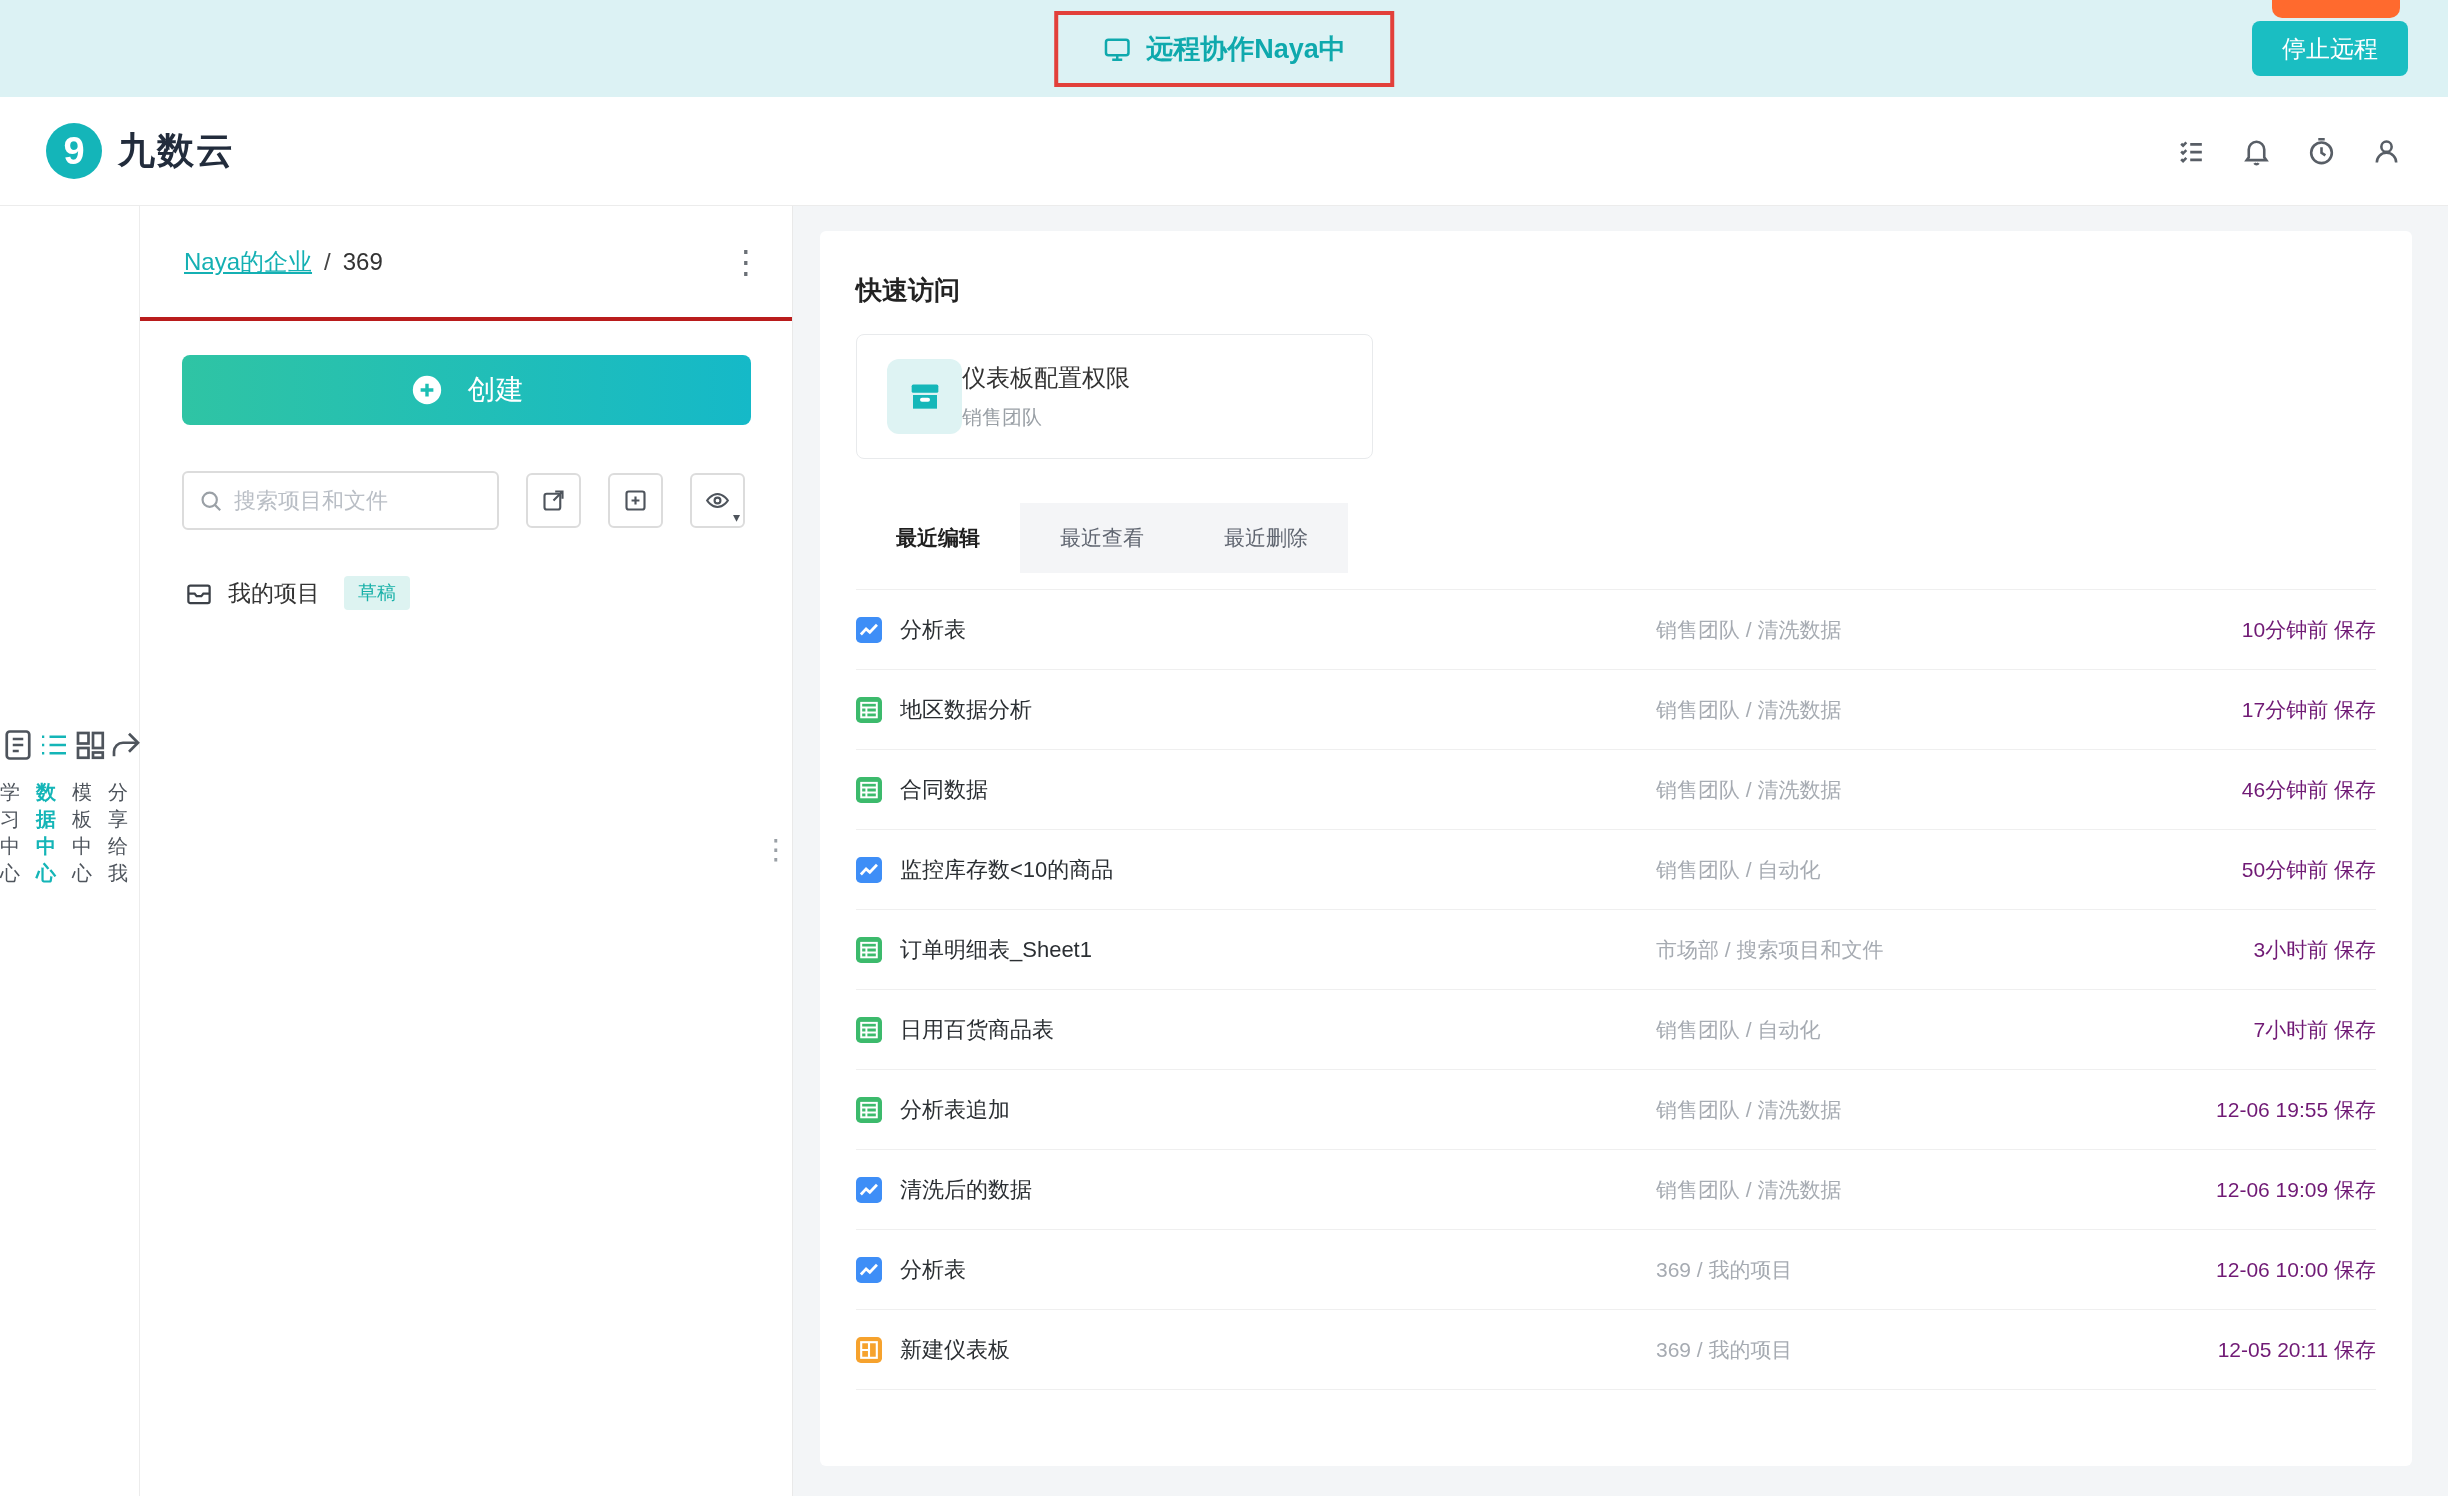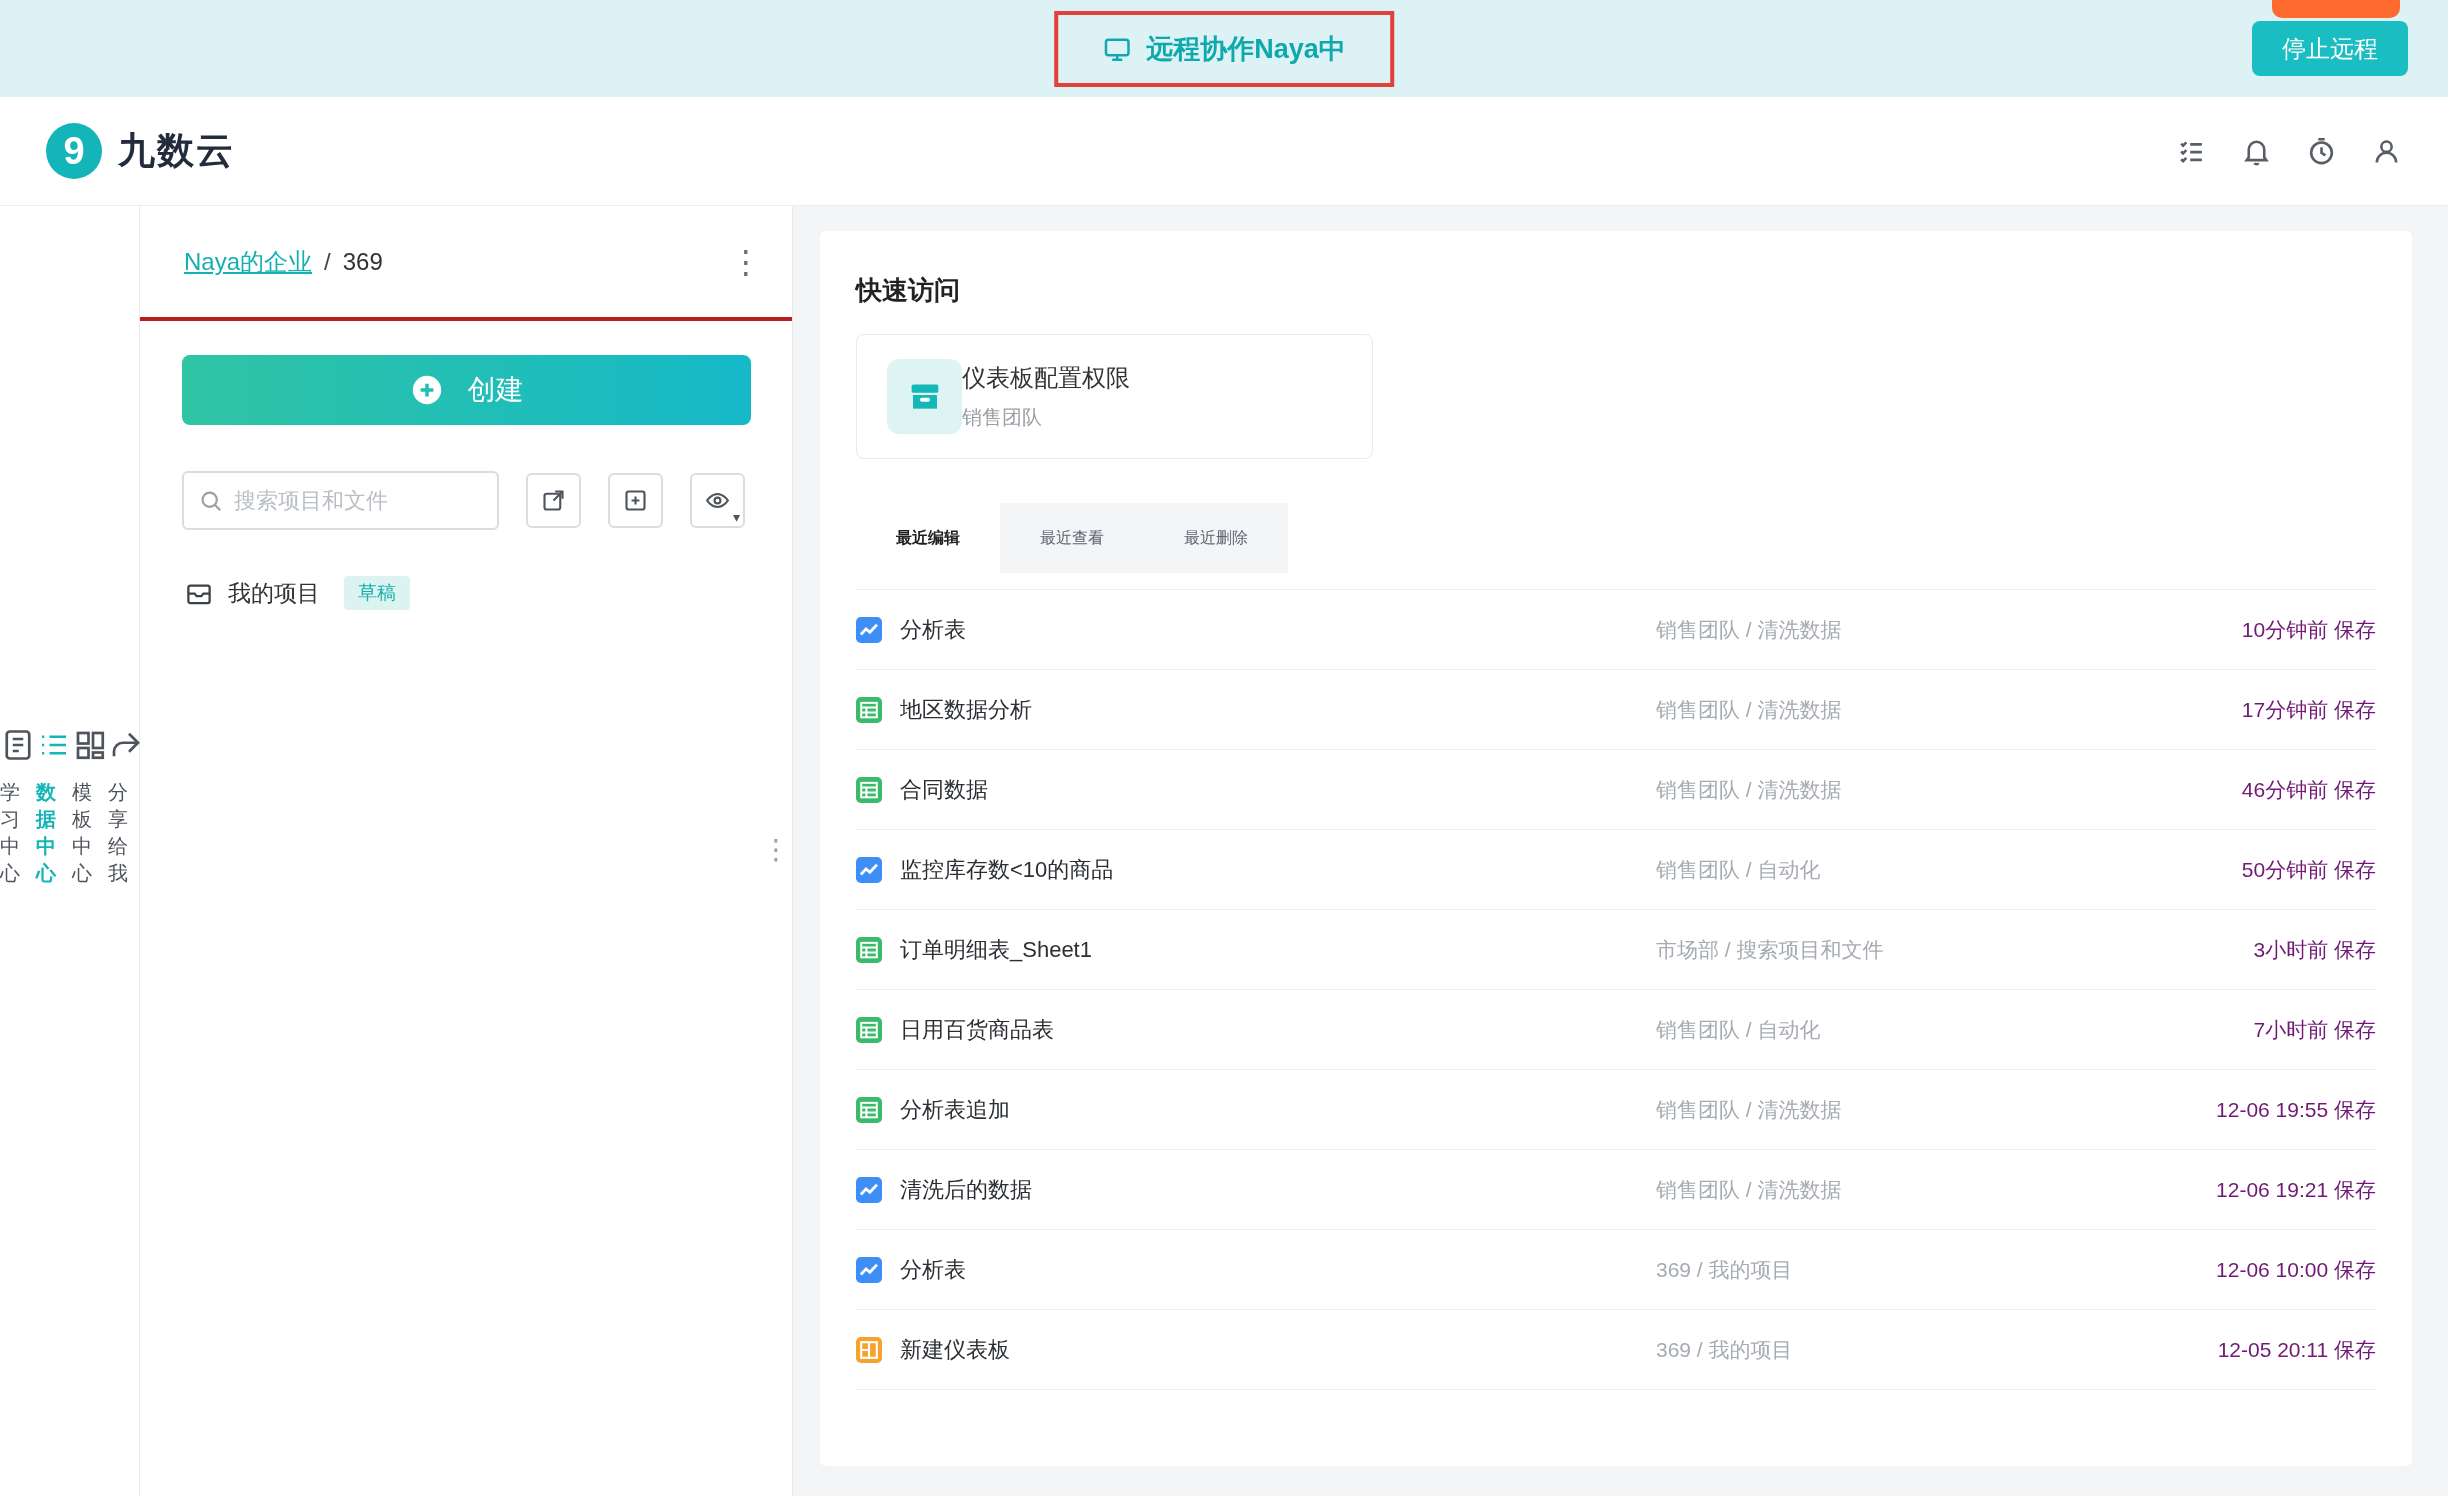--- a/index.html
+++ b/index.html
@@ -127,21 +127,21 @@
     width: 75px; height: 75px; background: #def3f3; border-radius: 12px; flex: none;
     display: flex; align-items: center; justify-content: center;
   }
   .quick-icon svg { width: 40px; height: 40px; }
   .quick-title { font-size: 24px; color: #333; margin-bottom: 10px; }
   .quick-sub { font-size: 20px; color: #9aa0a6; }
 
   .tabs { margin-top: 44px; display: flex; }
   .tab {
     height: 70px; padding: 0 40px; display: flex; align-items: center;
-    font-size: 16px; color: #5f6570; background: #f4f5f7; cursor: pointer; text-align: right;
+    font-size: 21px; color: #5f6570; background: #f4f5f7; cursor: pointer; text-align: right;
   }
   .tab.active { background: #fff; color: #1f1f1f; font-weight: bold; }
 
   .table { margin-top: 16px; border-top: 1px solid #efefef; }
   .row { display: flex; align-items: center; height: 80px; border-bottom: 1px solid #efefef; cursor: pointer; }
   .row-icon { width: 26px; height: 26px; margin-right: 18px; flex: none; }
   .row-icon svg { width: 26px; height: 26px; display: block; }
   .row-name { flex: 1; font-size: 22px; color: #2b2f33; }
   .row-path { width: 420px; font-size: 21px; color: #a6abb2; }
   .row-time { width: 300px; text-align: right; font-size: 21px; color: #701a75; }
@@ -403,21 +403,21 @@
   </div>
             <div class="row">
     <span class="row-icon">
                 <svg viewBox="0 0 16 16">
                   <rect width="16" height="16" rx="3" fill="#3e8ef7"></rect>
                   <path d="M3 10.8l3.2-3.5 2.3 2.1 4.4-4.6" stroke="#fff" stroke-width="1.7" fill="none"></path>
                 </svg>
               </span>
     <span class="row-name">清洗后的数据</span>
     <span class="row-path">销售团队 / 清洗数据</span>
-    <span class="row-time">12-06 19:21 保存</span>
+    <span class="row-time">12-06 19:09 保存</span>
   </div>
             <div class="row">
     <span class="row-icon">
                 <svg viewBox="0 0 16 16">
                   <rect width="16" height="16" rx="3" fill="#3e8ef7"></rect>
                   <path d="M3 10.8l3.2-3.5 2.3 2.1 4.4-4.6" stroke="#fff" stroke-width="1.7" fill="none"></path>
                 </svg>
               </span>
     <span class="row-name">分析表</span>
     <span class="row-path">369 / 我的项目</span>

